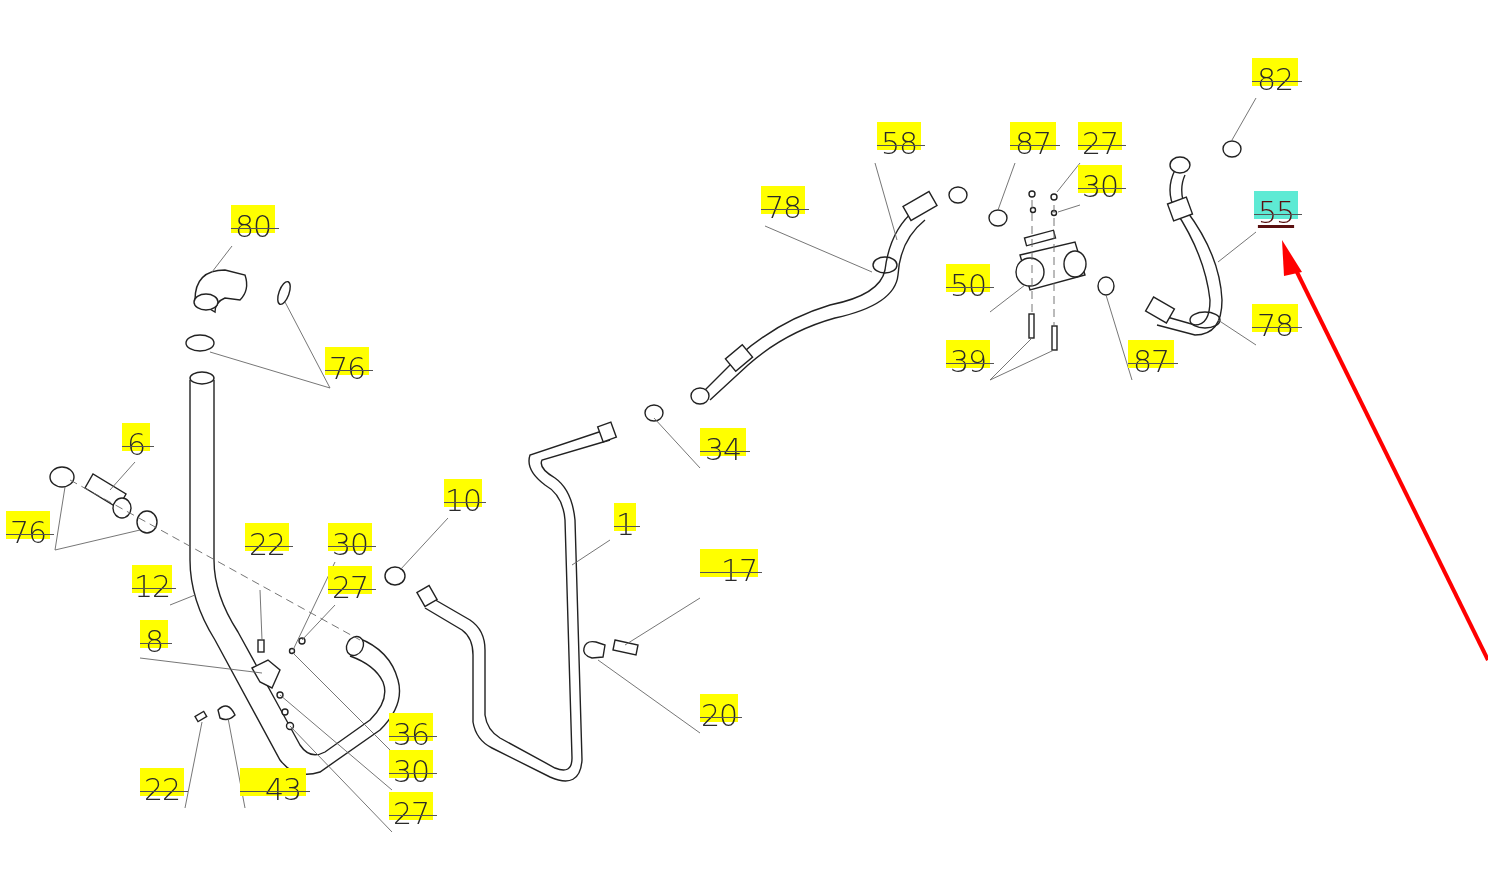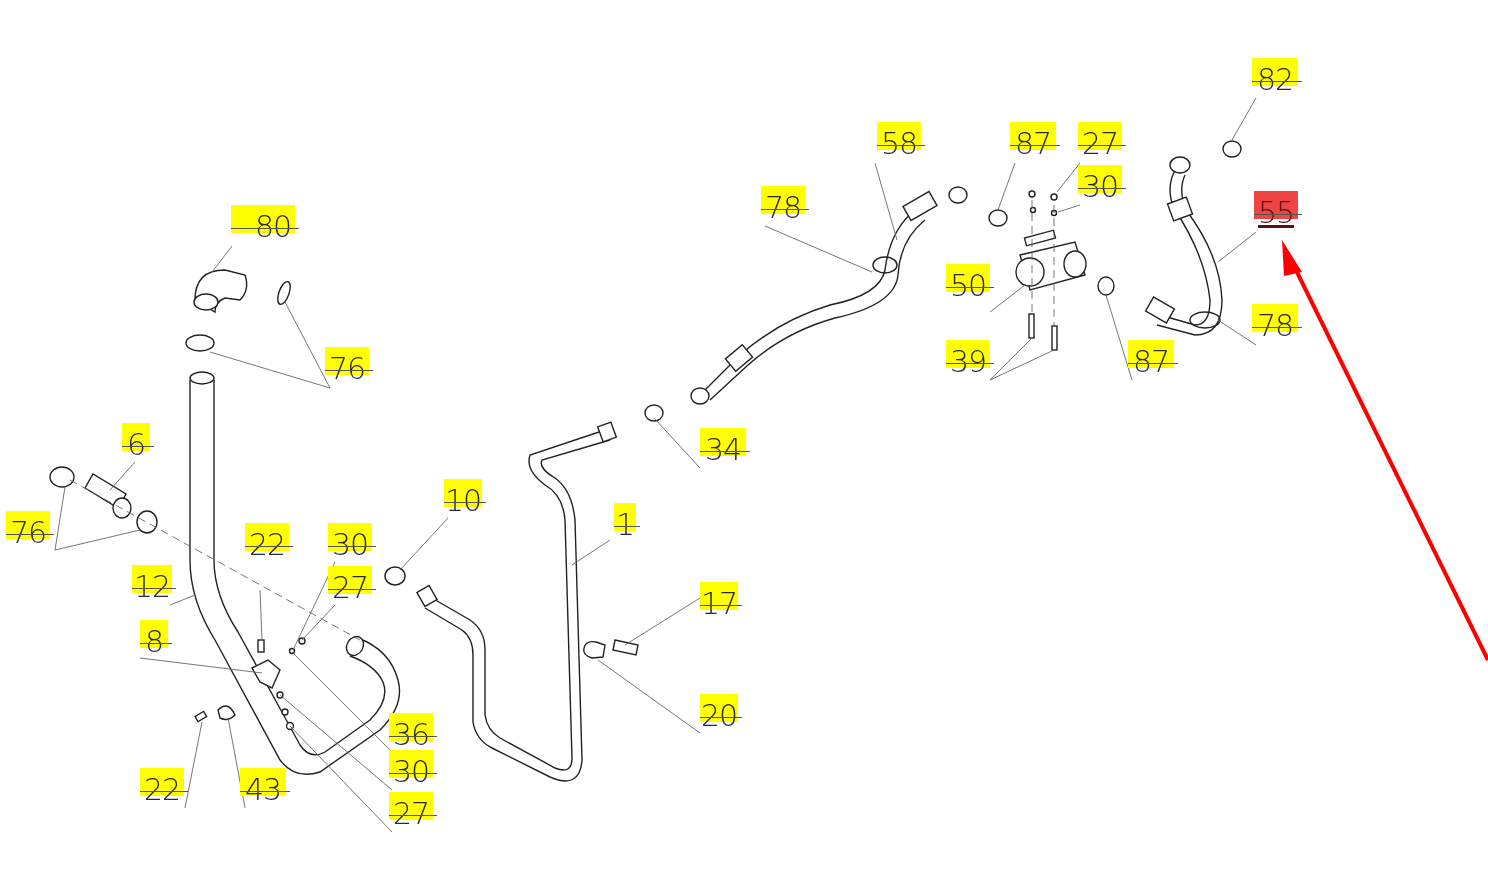--- a/index.html
+++ b/index.html
@@ -1,19 +1,19 @@
 <!DOCTYPE html>
 <html><head>
 <meta charset="utf-8">
 <style>
   html, body { margin:0; padding:0; background:#ffffff; }
   body { width:1488px; height:870px; position:relative; overflow:hidden; font-family:"DejaVu Sans", sans-serif; }
   #diagram { position:absolute; left:0; top:0; width:1488px; height:870px; }
   .callout { position:absolute; height:28px; background:#ffff00; color:#2a2a2a; font-family:"DejaVu Sans", sans-serif; font-weight:300; font-size:30px; line-height:44px; text-align:center; letter-spacing:-1px; }
-  .callout.hl { background:#ef4444; color:#5a1010;text-decoration:underline; }
+  .callout.hl { background:#5eead4; color:#5a1010;text-decoration:underline; }
   .callout::after { content:""; position:absolute; left:0; right:-4px; bottom:4px; height:1px; background:#555; }
   .part { fill:#fff; stroke:#222; stroke-width:1.4; }
   .tube { fill:none; stroke:#222; stroke-width:1.4; }
   .leader { stroke:#666; stroke-width:0.9; fill:none; }
   .dash { stroke:#666; stroke-width:0.9; stroke-dasharray:8 5; fill:none; }
 </style>
 </head>
 <body>
 
 <svg id="diagram" viewBox="0 0 1488 870" xmlns="http://www.w3.org/2000/svg">
@@ -137,38 +137,38 @@
     <path class="leader" d="M1256,232 L1218,262"></path>
     <path class="leader" d="M1256,345 L1218,320"></path>
   </g>
 
   <g>
     <line x1="1488" y1="660" x2="1292" y2="262" stroke="#ff0000" stroke-width="4"></line>
     <polygon points="1282,240 1302,272 1284,276" fill="#ff0000"></polygon>
   </g>
 </svg>
 
-<div class="callout" style="left:231px;top:205px;width:44px;padding-left:20px;">80</div>
+<div class="callout" style="left:231px;top:205px;width:44px;">80</div>
 <div class="callout" style="left:325px;top:347px;width:44px;">76</div>
 <div class="callout" style="left:122px;top:423px;width:28px;">6</div>
 <div class="callout" style="left:6px;top:511px;width:44px;">76</div>
 <div class="callout" style="left:132px;top:565px;width:40px;">12</div>
 <div class="callout" style="left:245px;top:523px;width:44px;">22</div>
 <div class="callout" style="left:328px;top:523px;width:44px;">30</div>
 <div class="callout" style="left:328px;top:566px;width:44px;">27</div>
 <div class="callout" style="left:140px;top:620px;width:28px;">8</div>
 <div class="callout" style="left:389px;top:713px;width:44px;">36</div>
 <div class="callout" style="left:389px;top:750px;width:44px;">30</div>
 <div class="callout" style="left:389px;top:792px;width:44px;">27</div>
 <div class="callout" style="left:140px;top:768px;width:44px;">22</div>
-<div class="callout" style="left:240px;top:768px;width:46px;">43</div>
+<div class="callout" style="left:240px;top:768px;width:46px;padding-left:20px;">43</div>
 <div class="callout" style="left:444px;top:479px;width:38px;">10</div>
 <div class="callout" style="left:614px;top:503px;width:22px;">1</div>
 <div class="callout" style="left:700px;top:428px;width:46px;">34</div>
-<div class="callout" style="left:700px;top:582px;width:38px;">17</div>
+<div class="callout" style="left:700px;top:549px;width:38px;padding-left:20px;">17</div>
 <div class="callout" style="left:700px;top:694px;width:38px;">20</div>
 <div class="callout" style="left:833px;top:122px;width:44px;margin-left:44px;">58</div>
 <div class="callout" style="left:761px;top:186px;width:44px;">78</div>
 <div class="callout" style="left:1010px;top:122px;width:46px;">87</div>
 <div class="callout" style="left:1078px;top:122px;width:44px;">27</div>
 <div class="callout" style="left:1078px;top:165px;width:44px;">30</div>
 <div class="callout" style="left:946px;top:264px;width:44px;">50</div>
 <div class="callout" style="left:946px;top:340px;width:44px;">39</div>
 <div class="callout" style="left:1128px;top:340px;width:46px;">87</div>
 <div class="callout" style="left:1252px;top:58px;width:46px;">82</div>

